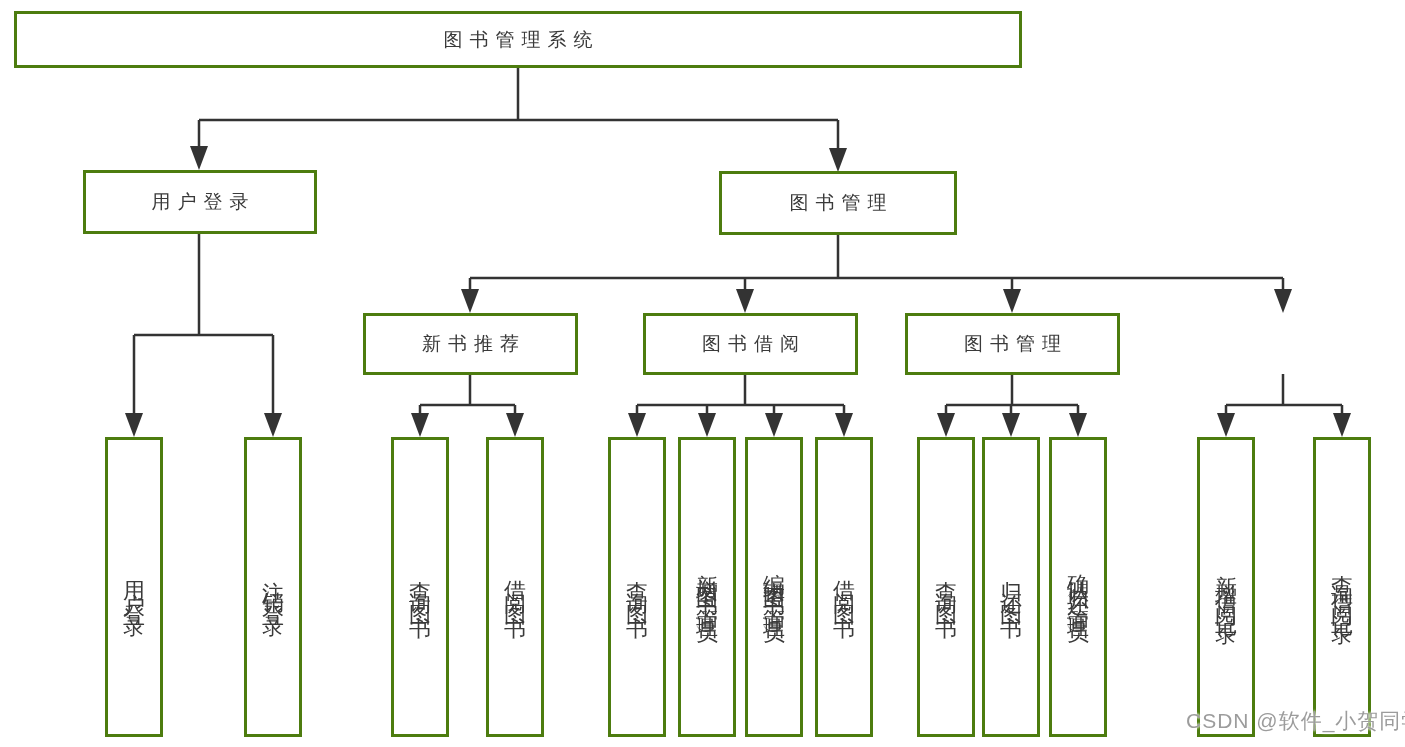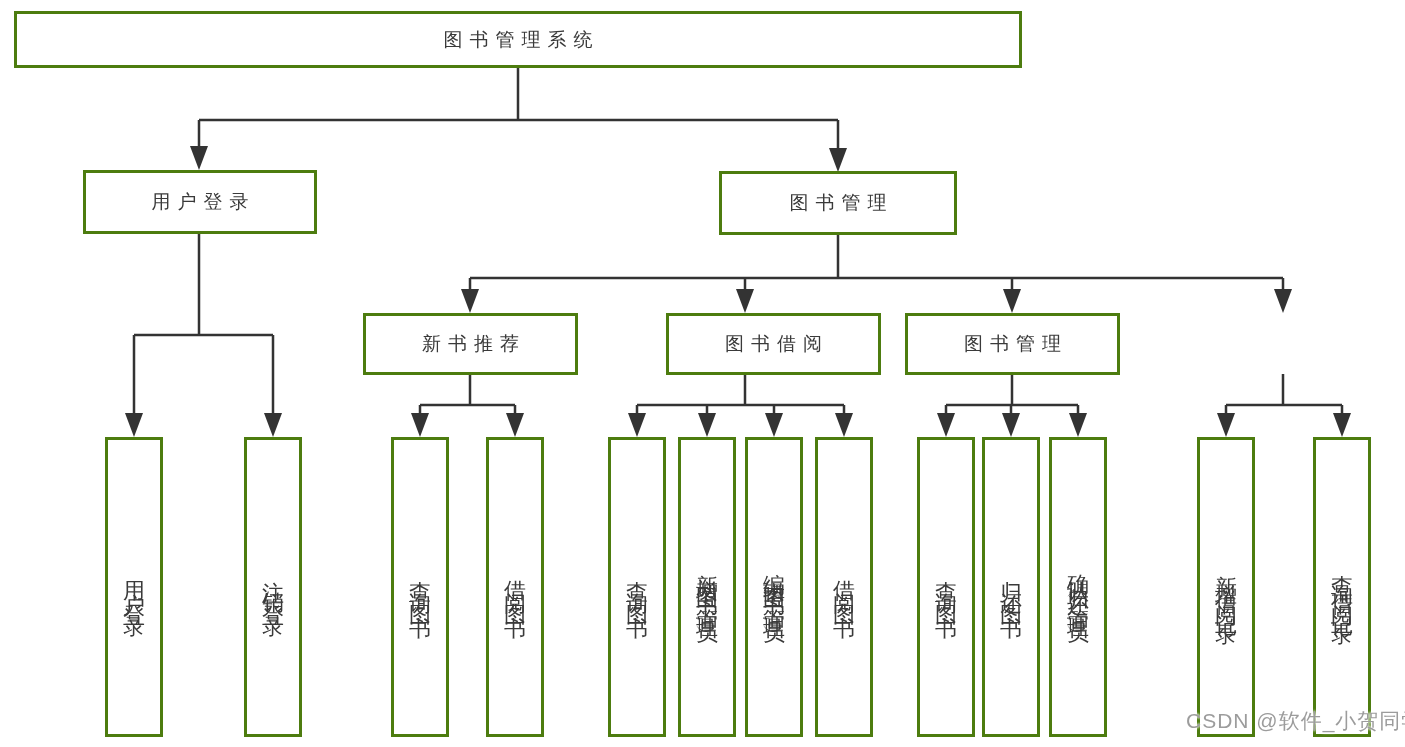--- a/index.html
+++ b/index.html
@@ -31,21 +31,21 @@
   }
 
   
   .hnode { font-size: 19px; letter-spacing: 7px; text-indent: 7px; white-space: nowrap; }
 
   .root-node   { left: 14px;   top: 11px;  width: 1008px; height: 57px; }
   .l2a         { left: 83px;   top: 170px; width: 234px;  height: 64px; }
   .l2b         { left: 719px;  top: 171px; width: 238px;  height: 64px; }
   .l3          { top: 313px; width: 215px; height: 62px; }
   .l3a { left: 363px; }
-  .l3b { left: 666px; }
+  .l3b { left: 643px; }
   .l3c { left: 905px; }
   .l3d { left: 1174px; }
 
   
   .vnode {
     top: 437px;
     width: 58px;
     height: 300px;
   }
   .vtext {

